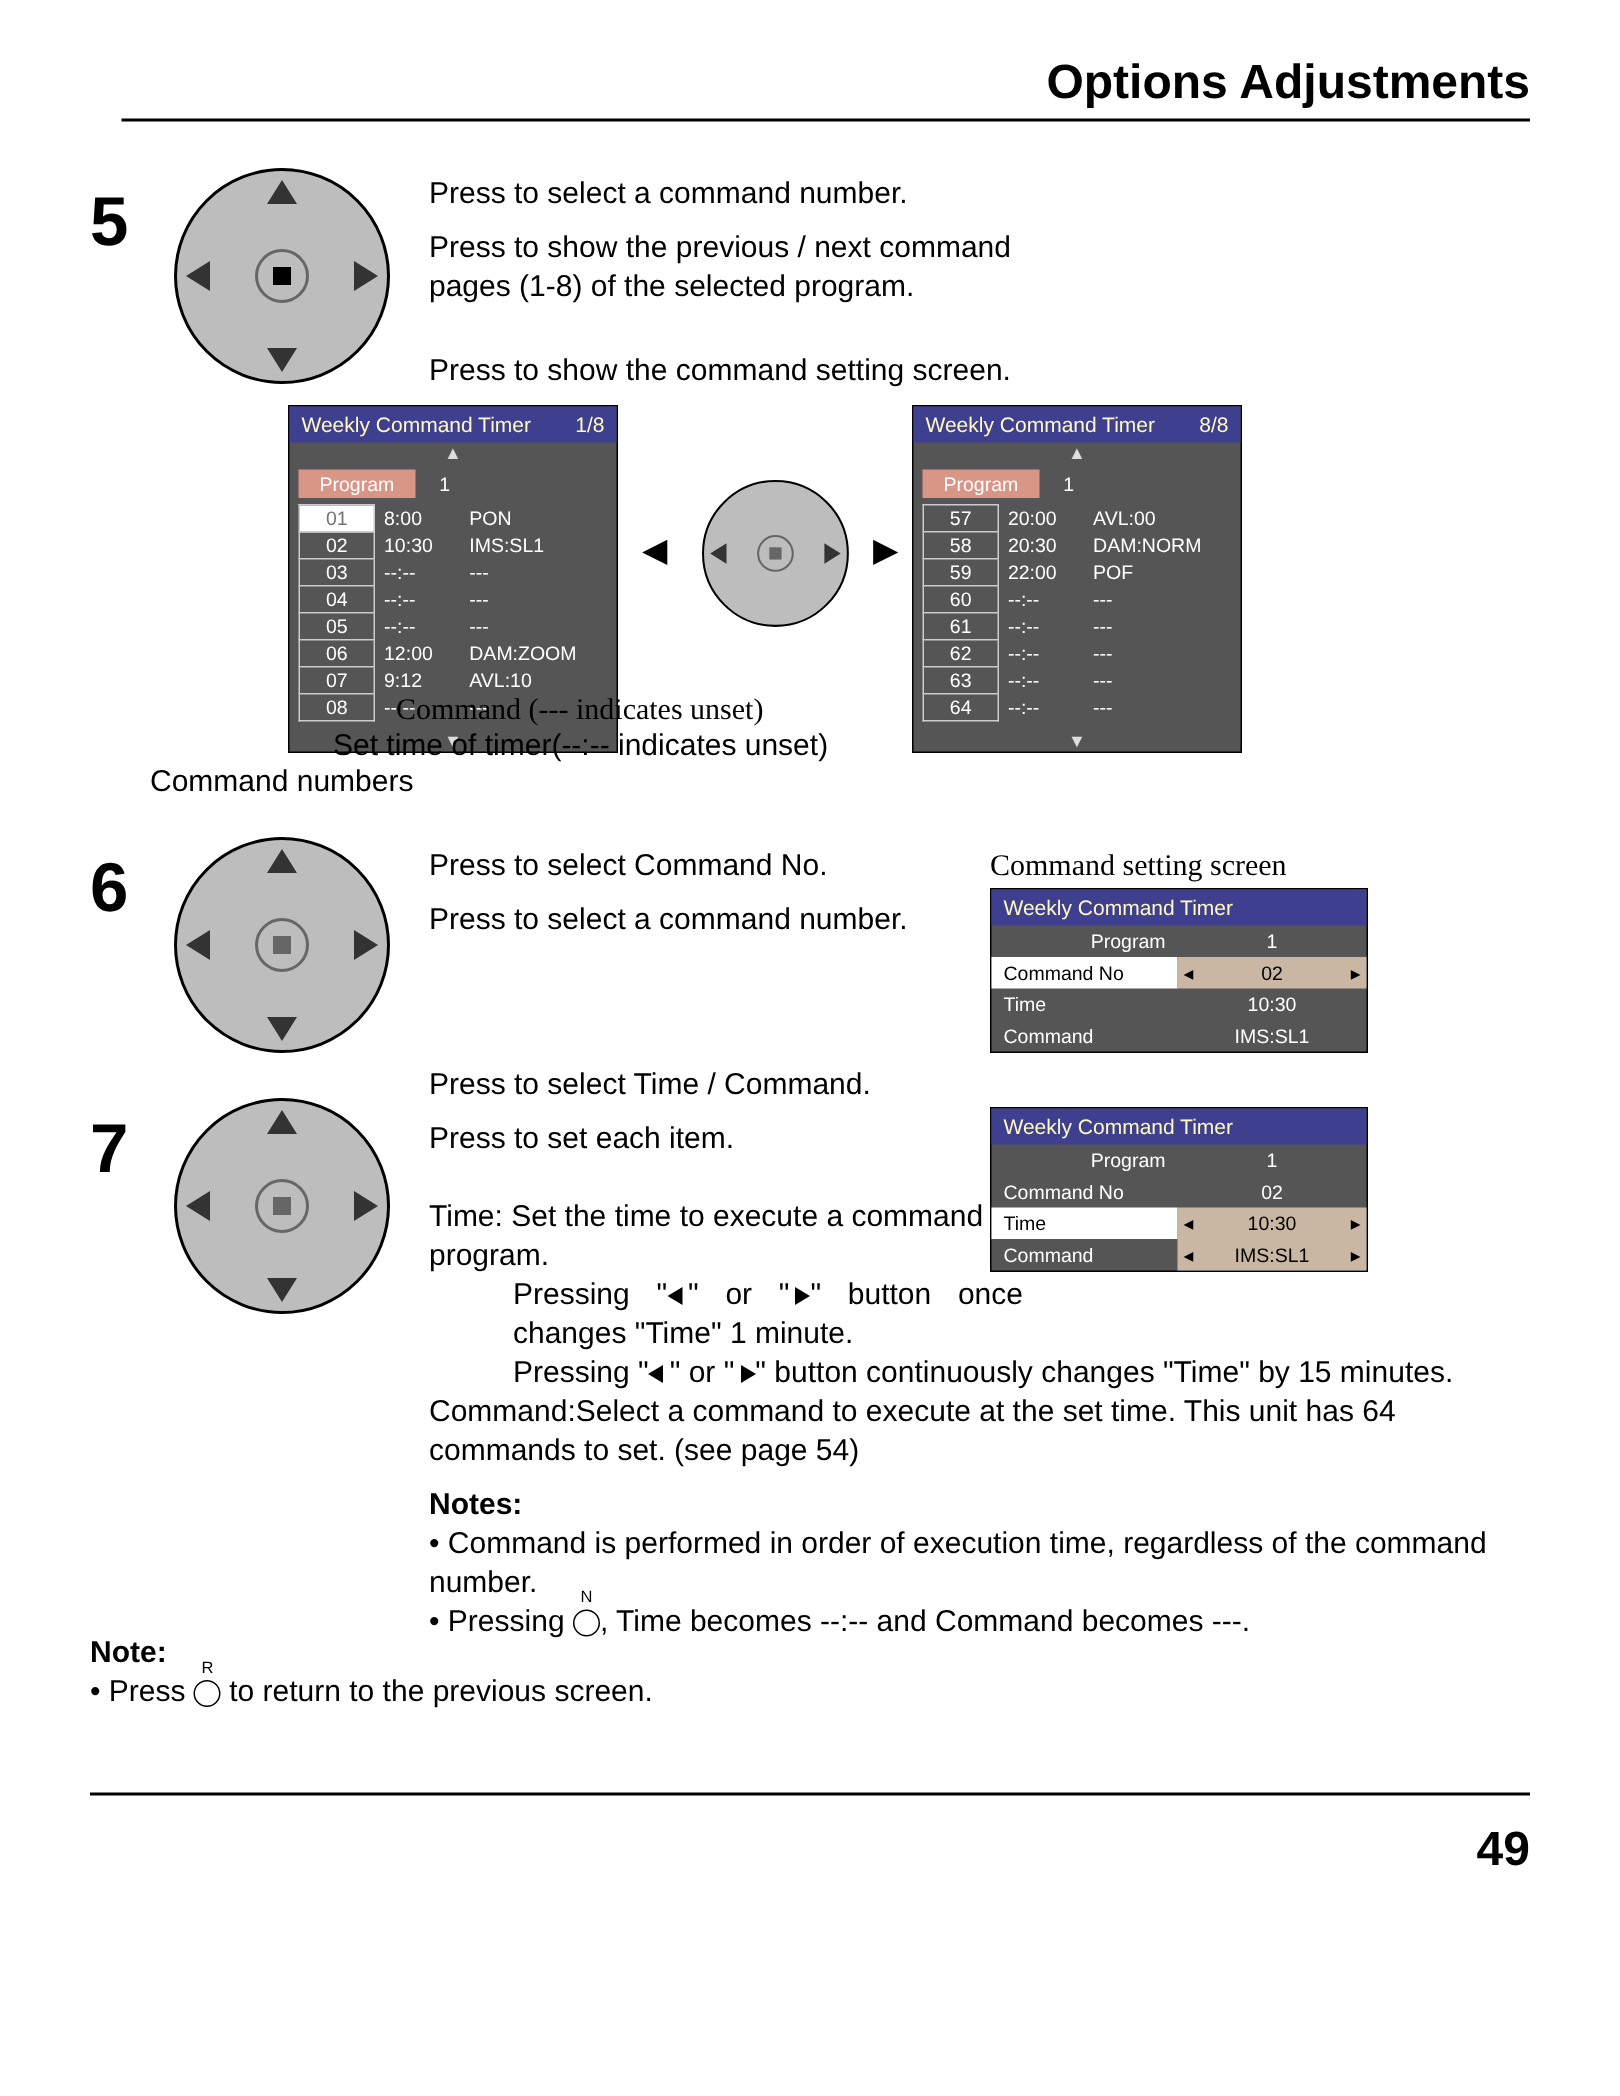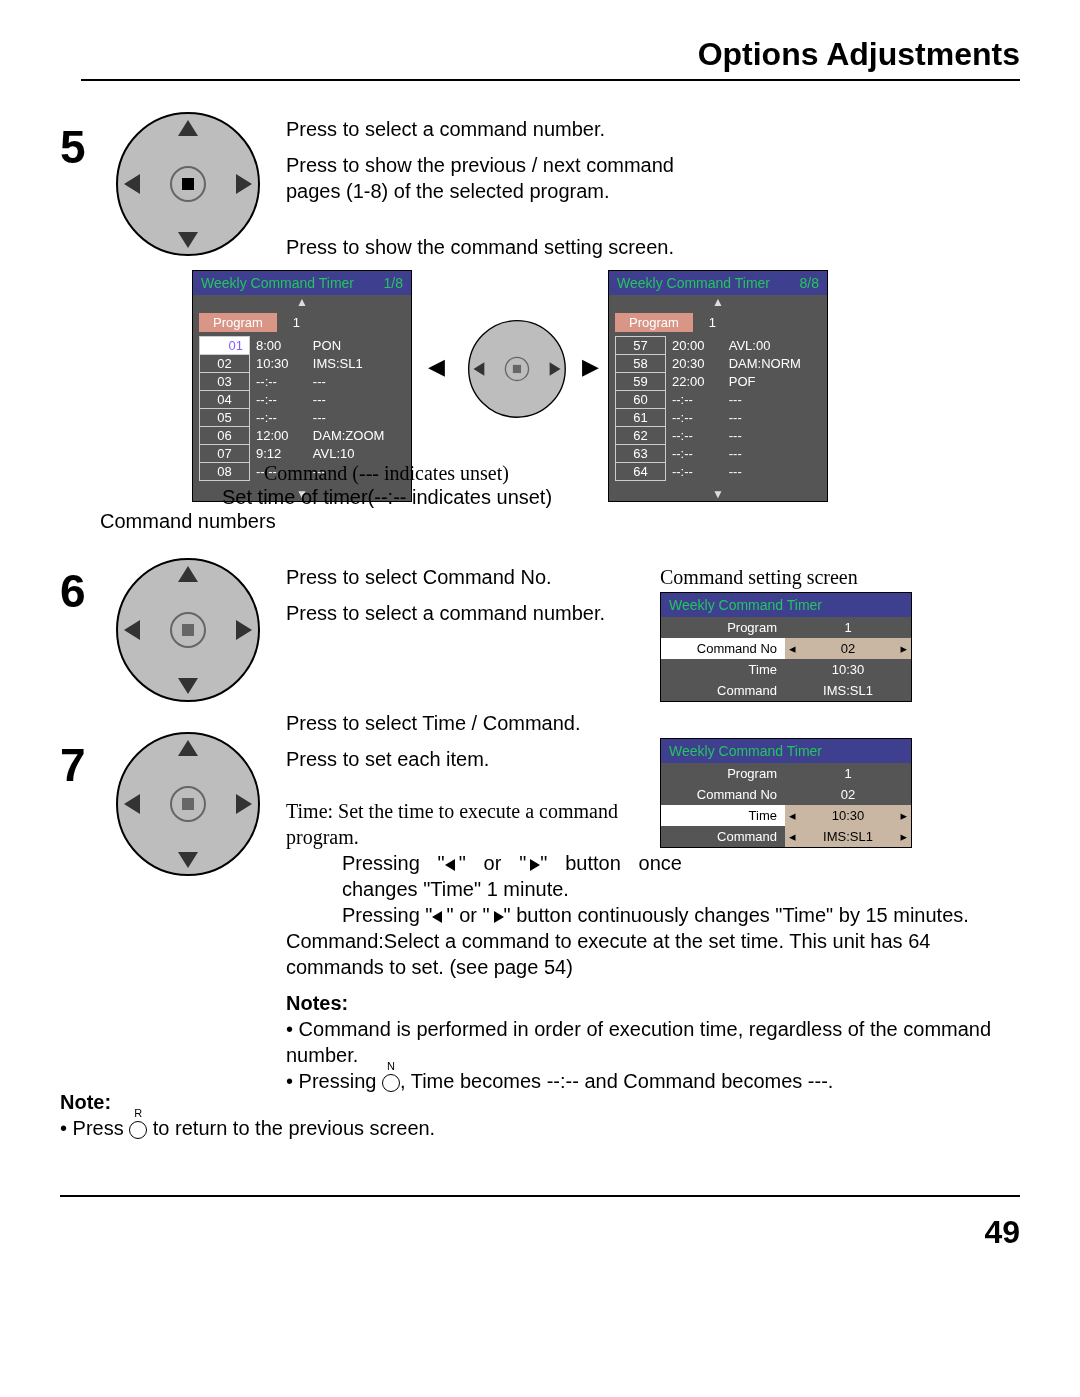--- a/index.html
+++ b/index.html
@@ -15,35 +15,35 @@
   .control .inner { position:absolute; left:54px; top:54px; width:36px; height:36px; border-radius:50%; border:2px solid #666; box-sizing:border-box; display:flex; align-items:center; justify-content:center; }
   .control .square { width:12px; height:12px; background:#666; }
   .control .square.dark { background:#000; }
   .control .tri { position:absolute; width:0; height:0; }
   .control .tri.up    { left:62px; top:8px;  border-left:10px solid transparent; border-right:10px solid transparent; border-bottom:16px solid #333; }
   .control .tri.down  { left:62px; bottom:8px; border-left:10px solid transparent; border-right:10px solid transparent; border-top:16px solid #333; }
   .control .tri.left  { top:62px; left:8px;  border-top:10px solid transparent; border-bottom:10px solid transparent; border-right:16px solid #333; }
   .control .tri.right { top:62px; right:8px; border-top:10px solid transparent; border-bottom:10px solid transparent; border-left:16px solid #333; }
   
   .wct { background:#555; color:#fff; border:1px solid #000; }
-  .wct-title { background:#3f3f8f; color:#22c55e; font-size:14px; padding:4px 8px; display:flex; justify-content:space-between; }
+  .wct-title { background:#3f3f8f; color:#fef9c3; font-size:14px; padding:4px 8px; display:flex; justify-content:space-between; }
   .wct-program { display:flex; align-items:center; font-size:13px; }
   .wct-program .label { background:#d99686; color:#fff; padding:2px 14px; margin:4px 6px; }
   .wct-program .value { color:#fff; padding:2px 10px; }
   .wct table { border-collapse:collapse; font-size:13px; margin:0 6px 6px 6px; background:#555; color:#fff; }
   .wct td { padding:1px 6px; }
   .wct td.num { border:1px solid #ccc; width:44px; text-align:center; }
-  .wct td.num.sel { background:#fff; color:#8b5cf6;text-align:right; }
+  .wct td.num.sel { background:#fff; color:#737373; }
   .wct td.time { width:48px; }
   .wct td.cmd { width:90px; }
   .wct-arrow { color:#ddd; font-size:12px; text-align:center; }
   
   .css { background:#555; color:#fff; font-size:13px; border:1px solid #000; }
   .css .row { display:flex; align-items:center; }
-  .css .row .k { flex:1; padding:3px 8px;text-align:right; }
+  .css .row .k { flex:1; padding:3px 8px; }
   .css .row .v { width:110px; padding:3px 8px; text-align:center; position:relative; }
   .css .row.sel .k { background:#fff; color:#000; }
   .css .row.sel .v { background:#c9b7a4; color:#000; }
   .css .row.hi .v { background:#c9b7a4; color:#000; }
   .tri-s { display:inline-block; width:0; height:0; vertical-align:middle; }
   .tri-s.l { border-top:6px solid transparent; border-bottom:6px solid transparent; border-right:10px solid #000; margin-right:4px;}
   .tri-s.r { border-top:6px solid transparent; border-bottom:6px solid transparent; border-left:10px solid #000; margin-left:4px;}
   .body-text { font-size:20px; line-height:1.3; }
   .ring { display:inline-block; width:16px; height:16px; border:1.5px solid #000; border-radius:50%; vertical-align:middle; position:relative; }
   .ring .letter { position:absolute; top:-16px; left:4px; font-size:11px; }
@@ -290,21 +290,21 @@
           <div class="v"><span style="position:absolute;left:4px;">◂</span>10:30<span style="position:absolute;right:4px;">▸</span></div>
         </div>
         <div class="row hi">
           <div class="k">Command</div>
           <div class="v"><span style="position:absolute;left:4px;">◂</span>IMS:SL1<span style="position:absolute;right:4px;">▸</span></div>
         </div>
       </div>
   </div>
 
   <div class="body-text" style="position:absolute; left:286px; top:798px; width:720px;">
-    <div style="width:370px;font-family:Liberation Serif, serif;">Time: Set the time to execute a command program.</div>
+    <div style="width:370px;">Time: Set the time to execute a command program.</div>
     <div style="padding-left:56px; width:340px; text-align:justify;">
       <span>Pressing "</span><span class="tri-s l"></span><span>" or "</span><span class="tri-s r"></span><span>" button once changes "Time" 1 minute.</span>
     </div>
     <div style="padding-left:56px;">
       <span>Pressing "</span><span class="tri-s l"></span><span>" or "</span><span class="tri-s r"></span><span>" button continuously changes "Time" by 15 minutes.</span>
     </div>
     <div>Command:Select a command to execute at the set time. This unit has 64 commands to set. (see page 54)</div>
     <div style="height:10px;"></div>
     <div style="font-weight:bold;">Notes:</div>
     <div>• <span>Command is performed in order of execution time, regardless of the command number.</span></div>

